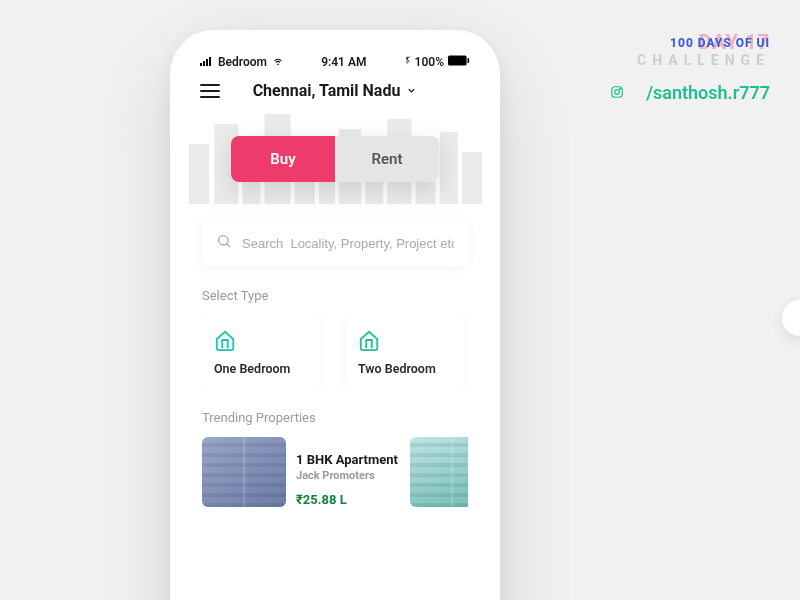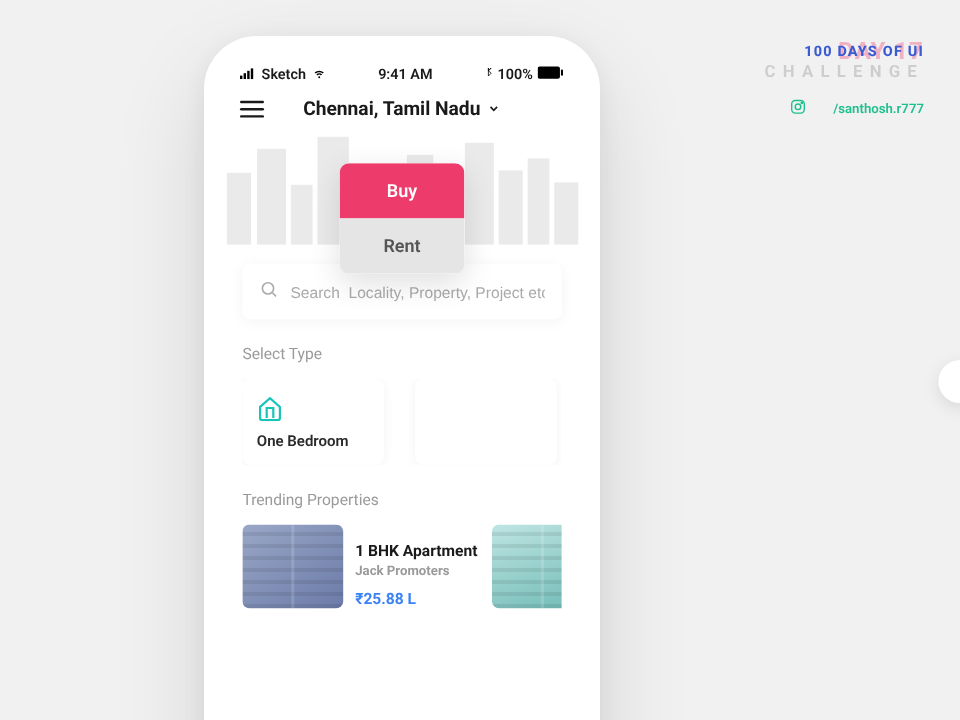--- a/index.html
+++ b/index.html
@@ -11,21 +11,21 @@
   overflow: hidden;
 }
 .watermark {
   position: absolute;
   top: 30px; right: 30px;
   text-align: right;
 }
 .wm-day { font-size: 20px; font-weight: 800; color: rgba(237,60,107,0.35); letter-spacing: 1px; }
 .wm-100 { font-size: 12px; font-weight: 800; color: #3b5bd4; letter-spacing: 1px; margin-top: -18px; margin-left: 18px; }
 .wm-challenge { font-size: 14px; font-weight: 700; color: rgba(0,0,0,0.15); letter-spacing: 6px; margin-top: 2px; }
-.wm-insta { display: flex; align-items: center; justify-content: flex-end; gap: 22px; margin-top: 14px; color: #1fbf8f; font-size: 11px; font-weight: 600; }
+.wm-insta { display: flex; align-items: center; justify-content: flex-end; gap: 22px; margin-top: 14px; color: #1fbf8f; font-size: 18px; font-weight: 600; }
 .wm-insta svg { width: 14px; height: 14px; }
 .phone-frame {
   position: absolute;
   left: 170px; top: 30px;
   width: 330px; height: 640px;
   background: #fff;
   border-radius: 44px;
   box-shadow: 0 30px 80px rgba(0,0,0,0.12), 0 4px 20px rgba(0,0,0,0.06);
   padding: 14px;
 }
@@ -65,21 +65,20 @@
 }
 .skyline svg { width: 100%; height: 100%; }
 .tabs {
   position: absolute; left: 50%; transform: translateX(-50%);
   top: 22px;
   display: flex;
   background: #fff;
   border-radius: 8px;
   box-shadow: 0 8px 26px rgba(0,0,0,0.12);
   overflow: hidden;
-  flex-direction: column;
 }
 .tab {
   width: 104px; padding: 14px 0;
   text-align: center; font-size: 15px; font-weight: 600;
   cursor: pointer;
 }
 .tab.active { background: #ED3C6B; color: #fff; }
 .tab:not(.active) { color: #555; background: #e5e5e5; }
 .content { padding: 26px 18px 0; }
 .search {
@@ -115,21 +114,21 @@
 .trend-img.b { background: linear-gradient(160deg, #bfe5e3 0%, #6fbab5 100%); }
 .trend-img::before {
   content: ""; position: absolute; inset: 0;
   background:
     linear-gradient(90deg, transparent 48%, rgba(255,255,255,0.15) 49%, rgba(255,255,255,0.15) 51%, transparent 52%),
     repeating-linear-gradient(0deg, rgba(0,0,0,0.08) 0 4px, transparent 4px 10px);
 }
 .trend-info { display: flex; flex-direction: column; justify-content: flex-end; padding-top: 2px; }
 .trend-title { font-size: 13px; font-weight: 700; color: #1a1a1a; }
 .trend-sub { font-size: 11px; color: #9a9a9a; margin-top: 2px; font-weight: bold; }
-.trend-price { font-size: 13px; font-weight: 700; color: #3b82f6; margin-top: 10px; }
+.trend-price { font-size: 13px; font-weight: 700; color: #15803d; margin-top: 10px; }
 .floating-circle {
   position: absolute; right: -18px; top: 50%;
   width: 36px; height: 36px; border-radius: 50%;
   background: #fff; box-shadow: 0 4px 14px rgba(0,0,0,0.1);
 }
 </style>
 </head>
 <body>
 
 <div class="watermark">
@@ -152,21 +151,21 @@
   <div class="phone-screen">
 
     <div class="status-bar">
       <div class="status-left">
         <span><svg width="14" height="10" viewBox="0 0 14 10">
               <rect x="0" y="7" width="2" height="3" fill="#000"></rect>
               <rect x="3" y="5" width="2" height="5" fill="#000"></rect>
               <rect x="6" y="3" width="2" height="7" fill="#000"></rect>
               <rect x="9" y="1" width="2" height="9" fill="#000"></rect>
             </svg></span>
-        <span>Sketch</span>
+        <span>Bedroom</span>
         <span><svg width="14" height="10" viewBox="0 0 24 24" fill="#000">
               <path d="M12 18a2 2 0 100 4 2 2 0 000-4zm-5.7-3.7a8 8 0 0111.4 0l-2.1 2.1a5 5 0 00-7.1 0l-2.1-2.1zm-3.5-3.6a13 13 0 0118.4 0l-2.1 2.1a10 10 0 00-14.1 0L2.8 10.7z"></path>
             </svg></span>
       </div>
       <div>9:41 AM</div>
       <div class="status-right">
         <span><svg width="8" height="12" viewBox="0 0 24 24" fill="#000">
               <path d="M12 2v20l7-7-7-6 7-7-7 7V2z" stroke="#000" stroke-width="2" fill="none"></path>
             </svg></span>
         <span>100%</span>
@@ -226,20 +225,27 @@
       <div class="section-label">Select Type</div>
       <div class="type-row">
         <div class="type-card">
           <div class="type-icon"><svg viewBox="0 0 24 24" fill="none" stroke="#18c4b8" stroke-width="2">
                 <path d="M3 11l9-8 9 8v10a2 2 0 01-2 2H5a2 2 0 01-2-2V11z"></path>
                 <path d="M9 21V12h6v9"></path>
               </svg></div>
           <div class="type-label">One Bedroom</div>
         </div>
         <div class="type-card">
+          <div class="type-icon"><svg viewBox="0 0 24 24" fill="none" stroke="#1fbf8f" stroke-width="2">
+                <path d="M3 11l9-8 9 8v10a2 2 0 01-2 2H5a2 2 0 01-2-2V11z"></path>
+                <path d="M9 21V12h6v9"></path>
+              </svg></div>
+          <div class="type-label">Two Bedroom</div>
+        </div>
+        <div class="type-card">
           
           
         </div>
       </div>
 
       <div class="section-label">Trending Properties</div>
       <div class="trend-row">
         <div class="trend-card">
           <div class="trend-img"></div>
           <div class="trend-info">

